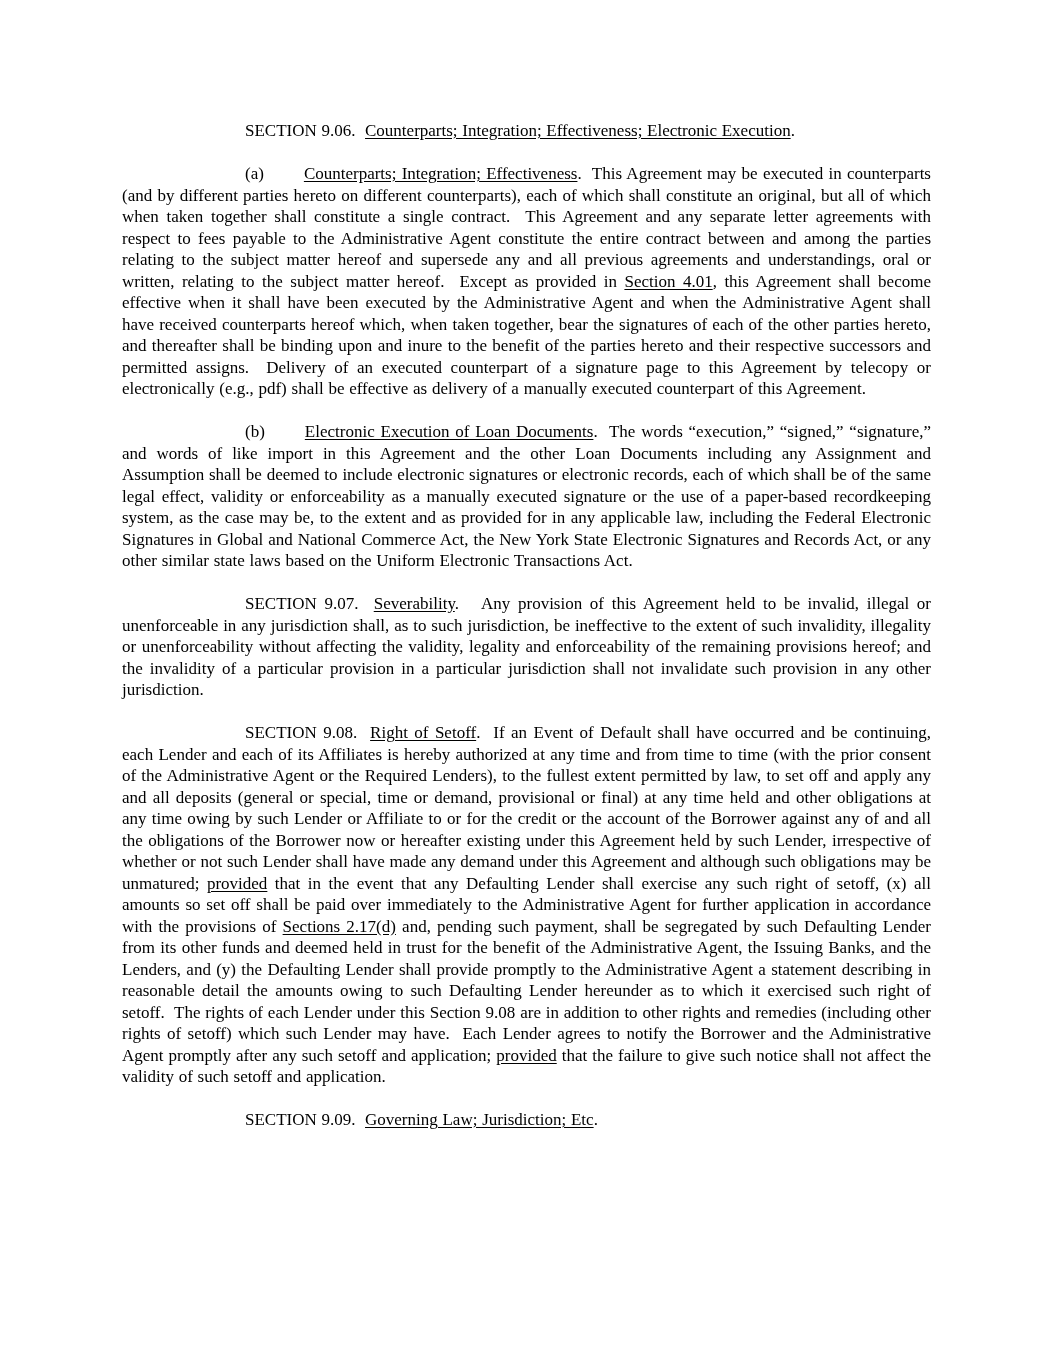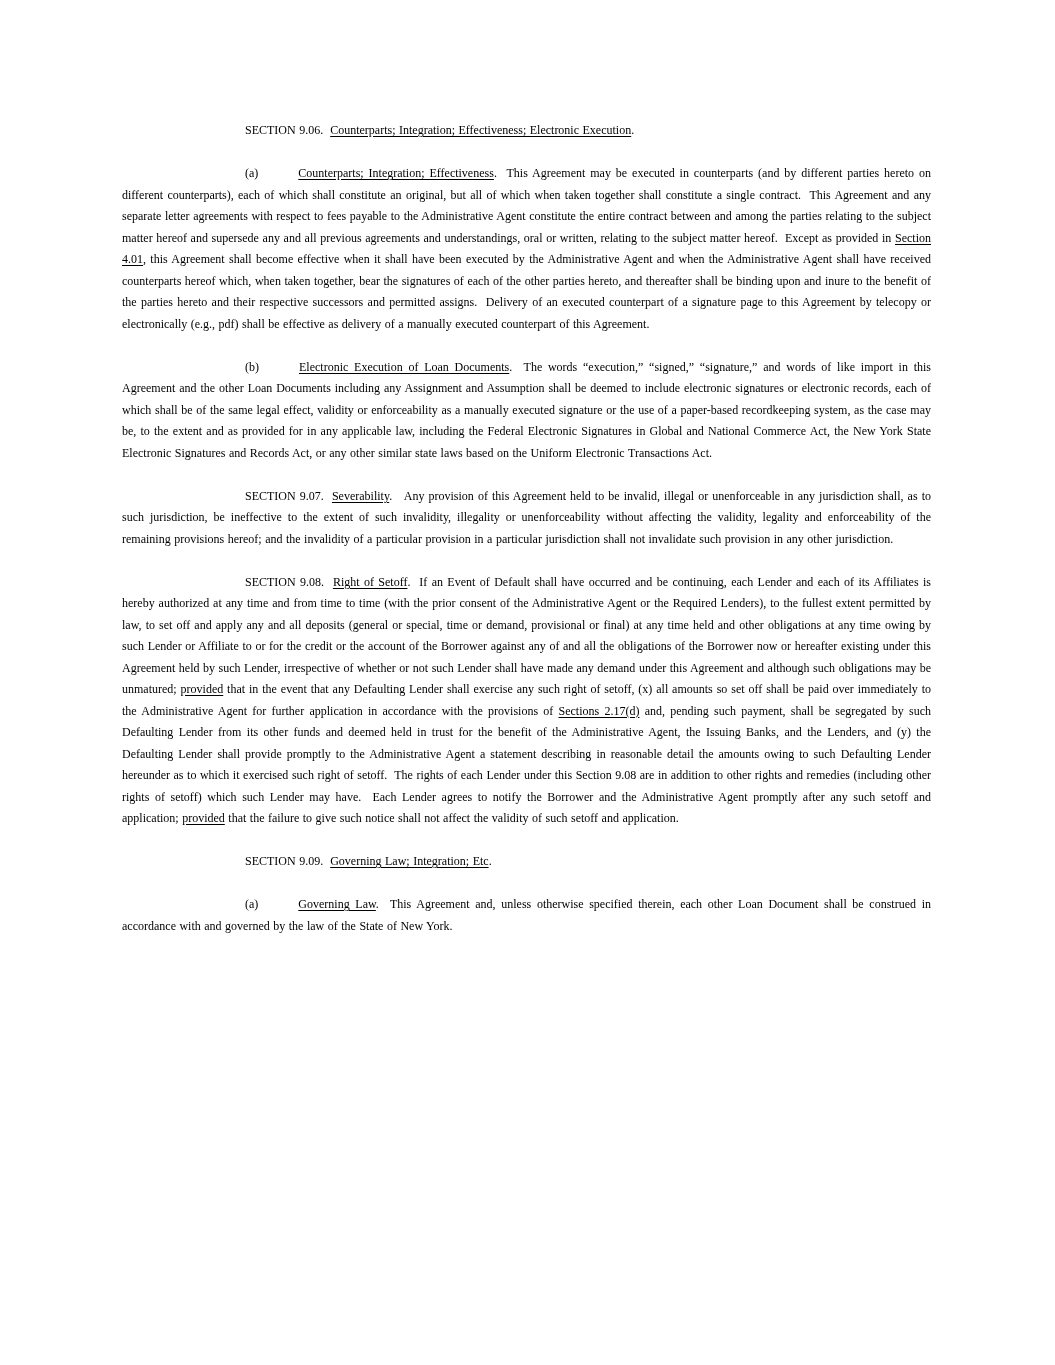--- a/index.html
+++ b/index.html
@@ -17,21 +17,21 @@
     overflow: hidden;
   }
   .content {
     position: absolute;
     left: 122px;
     top: 120px;
     width: 809px;
   }
   .content p {
     margin: 0 0 21.5px 0;
-    font-size: 12px;
+    font-size: 17px;
     line-height: 21.5px;
     text-align: justify;
     text-indent: 123px;
     word-spacing: 0.5px;
   }
   .u {
     text-decoration: underline;
     text-underline-offset: 2px;
   }
   .tab {
@@ -63,16 +63,15 @@
 </head>
 <body>
 
 <div class="page">
   <div class="content">
       <p><span>SECTION 9.06.&nbsp; </span><span class="u">Counterparts; Integration; Effectiveness; Electronic Execution</span><span>.</span></p>
       <p><span>(a)</span><span class="tab"></span><span class="u">Counterparts; Integration; Effectiveness</span><span>.&nbsp; This Agreement may be executed in counterparts (and by different parties hereto on different counterparts), each of which shall constitute an original, but all of which when taken together shall constitute a single contract.&nbsp; This Agreement and any separate letter agreements with respect to fees payable to the Administrative Agent constitute the entire contract between and among the parties relating to the subject matter hereof and supersede any and all previous agreements and understandings, oral or written, relating to the subject matter hereof.&nbsp; Except as provided in </span><span class="u">Section 4.01</span><span>, this Agreement shall become effective when it shall have been executed by the Administrative Agent and when the Administrative Agent shall have received counterparts hereof which, when taken together, bear the signatures of each of the other parties hereto, and thereafter shall be binding upon and inure to the benefit of the parties hereto and their respective successors and permitted assigns.&nbsp; Delivery of an executed counterpart of a signature page to this Agreement by telecopy or electronically (e.g., pdf) shall be effective as delivery of a manually executed counterpart of this Agreement.</span></p>
       <p><span>(b)</span><span class="tab"></span><span class="u">Electronic Execution of Loan Documents</span><span>.&nbsp; The words “execution,” “signed,” “signature,” and words of like import in this Agreement and the other Loan Documents including any Assignment and Assumption shall be deemed to include electronic signatures or electronic records, each of which shall be of the same legal effect, validity or enforceability as a manually executed signature or the use of a paper-based recordkeeping system, as the case may be, to the extent and as provided for in any applicable law, including the Federal Electronic Signatures in Global and National Commerce Act, the New York State Electronic Signatures and Records Act, or any other similar state laws based on the Uniform Electronic Transactions Act.</span></p>
       <p><span>SECTION 9.07.&nbsp; </span><span class="u">Severability</span><span>.&nbsp;&nbsp; Any provision of this Agreement held to be invalid, illegal or unenforceable in any jurisdiction shall, as to such jurisdiction, be ineffective to the extent of such invalidity, illegality or unenforceability without affecting the validity, legality and enforceability of the remaining provisions hereof; and the invalidity of a particular provision in a particular jurisdiction shall not invalidate such provision in any other jurisdiction.</span></p>
       <p><span>SECTION 9.08.&nbsp; </span><span class="u">Right of Setoff</span><span>.&nbsp; If an Event of Default shall have occurred and be continuing, each Lender and each of its Affiliates is hereby authorized at any time and from time to time (with the prior consent of the Administrative Agent or the Required Lenders), to the fullest extent permitted by law, to set off and apply any and all deposits (general or special, time or demand, provisional or final) at any time held and other obligations at any time owing by such Lender or Affiliate to or for the credit or the account of the Borrower against any of and all the obligations of the Borrower now or hereafter existing under this Agreement held by such Lender, irrespective of whether or not such Lender shall have made any demand under this Agreement and although such obligations may be unmatured; </span><span class="u">provided</span><span> that in the event that any Defaulting Lender shall exercise any such right of setoff, (x) all amounts so set off shall be paid over immediately to the Administrative Agent for further application in accordance with the provisions of </span><span class="u">Sections 2.17(d)</span><span> and, pending such payment, shall be segregated by such Defaulting Lender from its other funds and deemed held in trust for the benefit of the Administrative Agent, the Issuing Banks, and the Lenders, and (y) the Defaulting Lender shall provide promptly to the Administrative Agent a statement describing in reasonable detail the amounts owing to such Defaulting Lender hereunder as to which it exercised such right of setoff.&nbsp; The rights of each Lender under this Section 9.08 are in addition to other rights and remedies (including other rights of setoff) which such Lender may have.&nbsp; Each Lender agrees to notify the Borrower and the Administrative Agent promptly after any such setoff and application; </span><span class="u">provided</span><span> that the failure to give such notice shall not affect the validity of such setoff and application.</span></p>
-      <p><span>SECTION 9.09.&nbsp; </span><span class="u">Governing Law; Integration; Etc</span><span>.</span></p>
-      <p><span>(a)</span><span class="tab"></span><span class="u">Governing Law</span><span>.&nbsp; This Agreement and, unless otherwise specified therein, each other Loan Document shall be construed in accordance with and governed by the law of the State of New York.</span></p>
+      <p><span>SECTION 9.09.&nbsp; </span><span class="u">Governing Law; Jurisdiction; Etc</span><span>.</span></p>
     </div>
 </div>
 
 </body></html>

